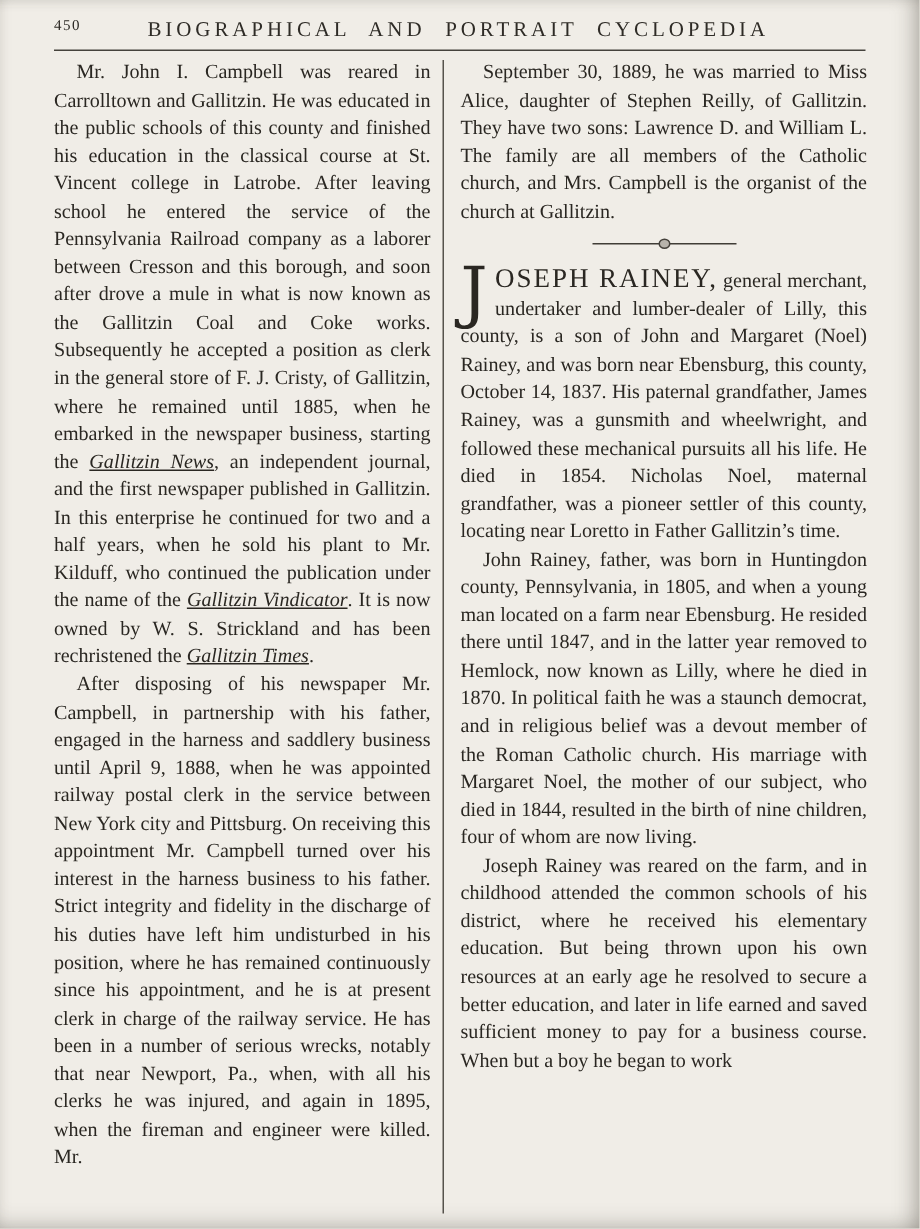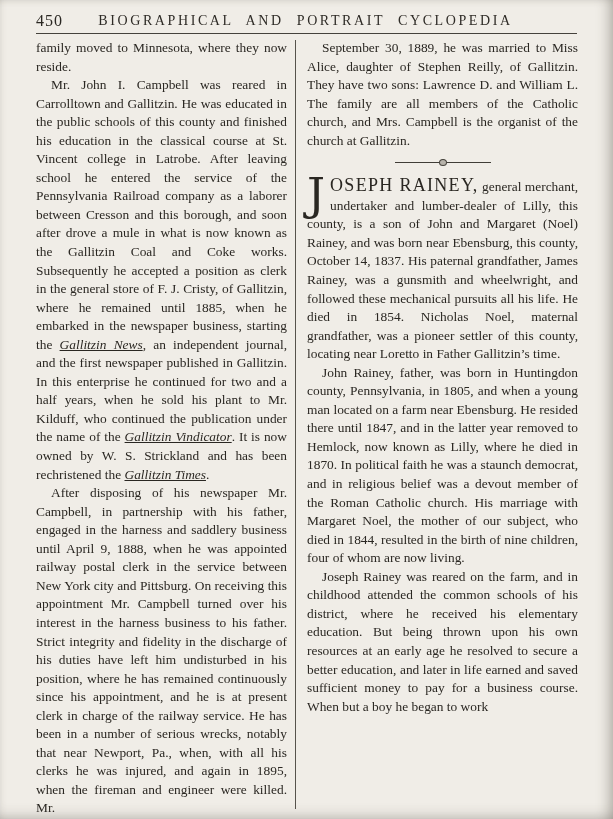--- a/index.html
+++ b/index.html
@@ -29,21 +29,21 @@
     position: absolute;
     top: 6px;
     left: 36px;
     right: 38px;
     height: 26px;
   }
   .page-number {
     position: absolute;
     left: 0;
     top: 6px;
-    font-size: 16px;
+    font-size: 10px;
     letter-spacing: 1px;
   }
   .page-title {
     text-align: center;
     padding-top: 7px;
     font-size: 14px;
     letter-spacing: 2.6px;
     word-spacing: 7px;
     color: #2e2b26;
     white-space: nowrap;
@@ -122,21 +122,20 @@
 
   <div class="header">
     <span class="page-number">450</span>
     <div class="page-title">BIOGRAPHICAL AND PORTRAIT CYCLOPEDIA</div>
   </div>
 
   <div class="header-rule"></div>
 
   <div class="columns">
     <div class="column left">
-        <p class="para"><span>family moved to Minnesota, where they now reside.</span></p>
         <p class="para indent"><span>Mr. John I. Campbell was reared in Carrolltown and Gallitzin.  He was educated in the public schools of this county and finished his education in the classical course at St. Vincent college in Latrobe.  After leaving school he entered the service of the Pennsylvania Railroad company as a laborer between Cresson and this borough, and soon after drove a mule in what is now known as the Gallitzin Coal and Coke works.  Subsequently he accepted a position as clerk in the general store of F. J. Cristy, of Gallitzin, where he remained until 1885, when he embarked in the newspaper business, starting the </span><span class="italic">Gallitzin News</span><span>, an independent journal, and the first newspaper published in Gallitzin.  In this enterprise he continued for two and a half years, when he sold his plant to Mr. Kilduff, who continued the publication under the name of the </span><span class="italic">Gallitzin Vindicator</span><span>.  It is now owned by W. S. Strickland and has been rechristened the </span><span class="italic">Gallitzin Times</span><span>.</span></p>
         <p class="para indent"><span>After disposing of his newspaper Mr. Campbell, in partnership with his father, engaged in the harness and saddlery business until April 9, 1888, when he was appointed railway postal clerk in the service between New York city and Pittsburg.  On receiving this appointment Mr. Campbell turned over his interest in the harness business to his father.  Strict integrity and fidelity in the discharge of his duties have left him undisturbed in his position, where he has remained continuously since his appointment, and he is at present clerk in charge of the railway service.  He has been in a number of serious wrecks, notably that near Newport, Pa., when, with all his clerks he was injured, and again in 1895, when the fireman and engineer were killed.  Mr.</span></p>
       </div>
 
     <div class="divider"></div>
 
     <div class="column right">
       <div>
           <p class="para indent"><span>September 30, 1889, he was married to Miss Alice, daughter of Stephen Reilly, of Gallitzin. They have two sons: Lawrence D. and William L.  The family are all members of the Catholic church, and Mrs. Campbell is the organist of the church at Gallitzin.</span></p>
         </div>

